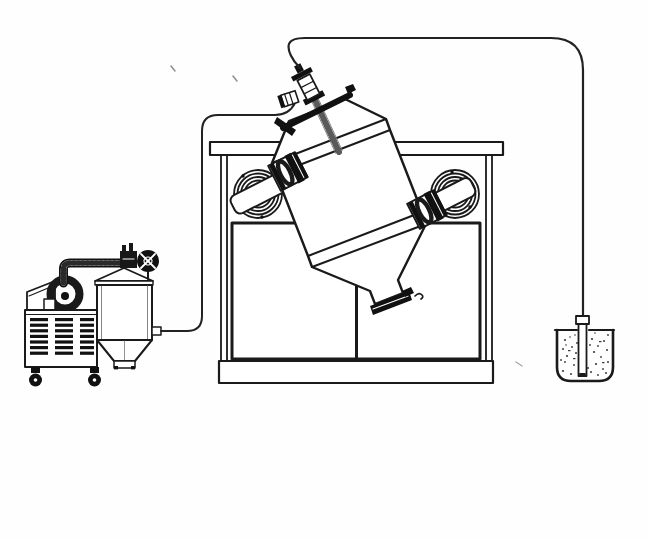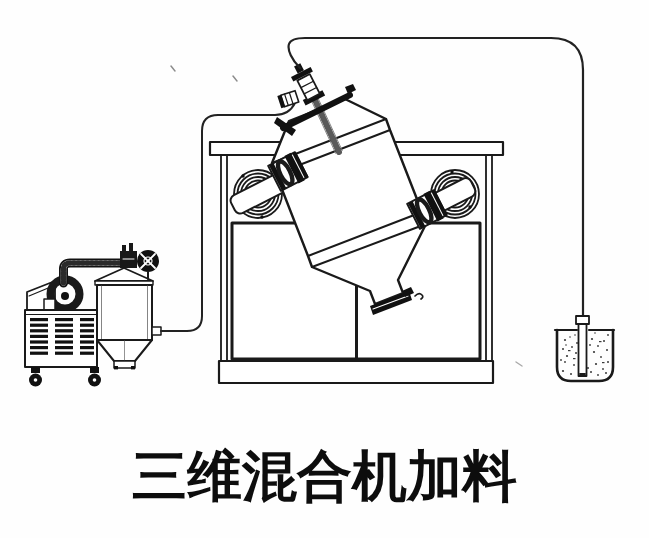--- a/index.html
+++ b/index.html
@@ -241,14 +241,13 @@
       <g>
         <rect x="578.5" y="322" width="8" height="54" fill="#fff" stroke-width="1.8"></rect>
         <rect x="576" y="316" width="13" height="8" fill="#fff" stroke-width="1.8"></rect>
         <line x1="580" y1="374" x2="585" y2="374" stroke-width="2"></line>
       </g>
     </g>
 
   </g>
 </svg>
 
-<div class="caption">三维混合机加料</div>
 </div>
 
 </body></html>

